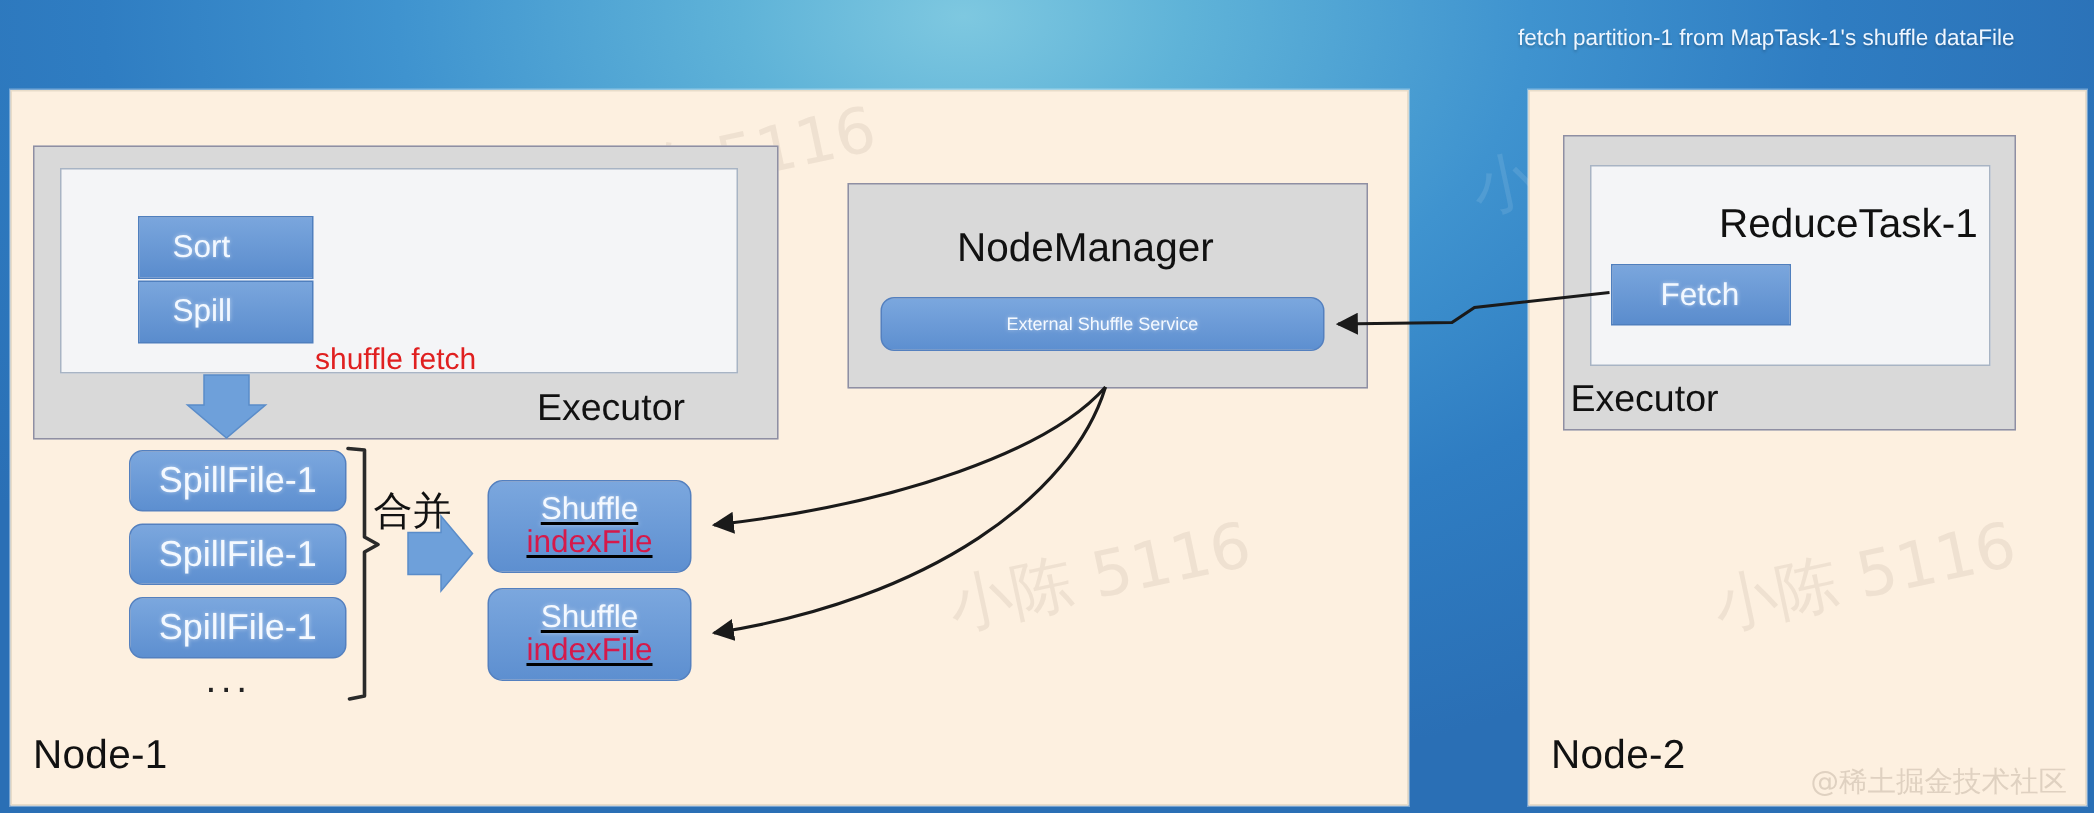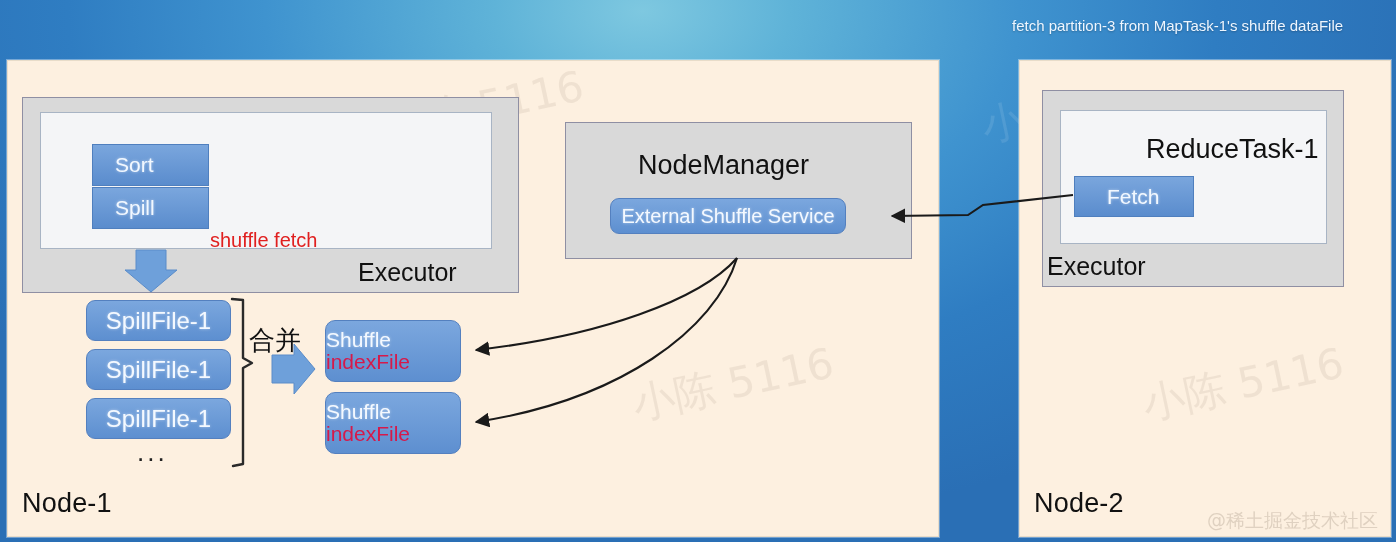--- a/index.html
+++ b/index.html
@@ -98,35 +98,37 @@
     border: 1px solid #5480bf;
     border-radius: 9px;
     color: #f4f9ff;
     font-size: 24px;
     text-shadow: 0 0 3px rgba(255,255,255,0.5);
     display: flex;
     align-items: center;
     justify-content: center;
     box-sizing: border-box;
   }
-  #chip-ess   { left: 587px; top: 198px; width: 236px; height: 36px; font-size: 20px; margin-left: 23px; }
+  #chip-ess   { left: 587px; top: 198px; width: 296px; height: 36px; font-size: 12px; }
   #spill-1    { left: 86px;  top: 300px; width: 145px; height: 41px; }
   #spill-2    { left: 86px;  top: 349px; width: 145px; height: 41px; }
   #spill-3    { left: 86px;  top: 398px; width: 145px; height: 41px; }
 
   .chip-two-line {
     position: absolute;
     background: linear-gradient(180deg, #7ba7de 0%, #5d8fd0 100%);
     border: 1px solid #5480bf;
     border-radius: 10px;
     display: flex;
     flex-direction: column;
+    align-items: center;
     justify-content: center;
     box-sizing: border-box;
     line-height: 1.05;
+    text-decoration: underline;
   }
   #shuffle-data  { left: 325px; top: 320px; width: 136px; height: 62px; }
   #shuffle-index { left: 325px; top: 392px; width: 136px; height: 62px; }
   .chip-two-line .l1 {
     color: #f4f9ff;
     font-size: 21px;
     text-shadow: 0 0 3px rgba(255,255,255,0.5);
   }
   .chip-two-line .l2 {
     color: #d6194a;
@@ -202,21 +204,21 @@
   }
 </style>
 </head>
 <body>
 
 <div id="stage">
 
   <div class="wm" id="wm-d">小陈 5116</div>
   <div class="wm" id="wm-e">小陈 5116</div>
 
-  <div id="fetch-caption">fetch partition-3 from MapTask-1's shuffle dataFile</div>
+  <div id="fetch-caption">fetch partition-1 from MapTask-1's shuffle dataFile</div>
 
   <div class="node-panel" id="node1-panel">
     <div class="wm" id="wm-a" style="left:373px;top:18px;">小陈 5116</div>
     <div class="wm" id="wm-b" style="left:623px;top:295px;">小陈 5116</div>
   </div>
 
   <div class="executor-box" id="exec1"></div>
   <div class="executor-label" id="exec1-label">Executor</div>
 
   <div class="task-box" id="maptask-box"></div>

